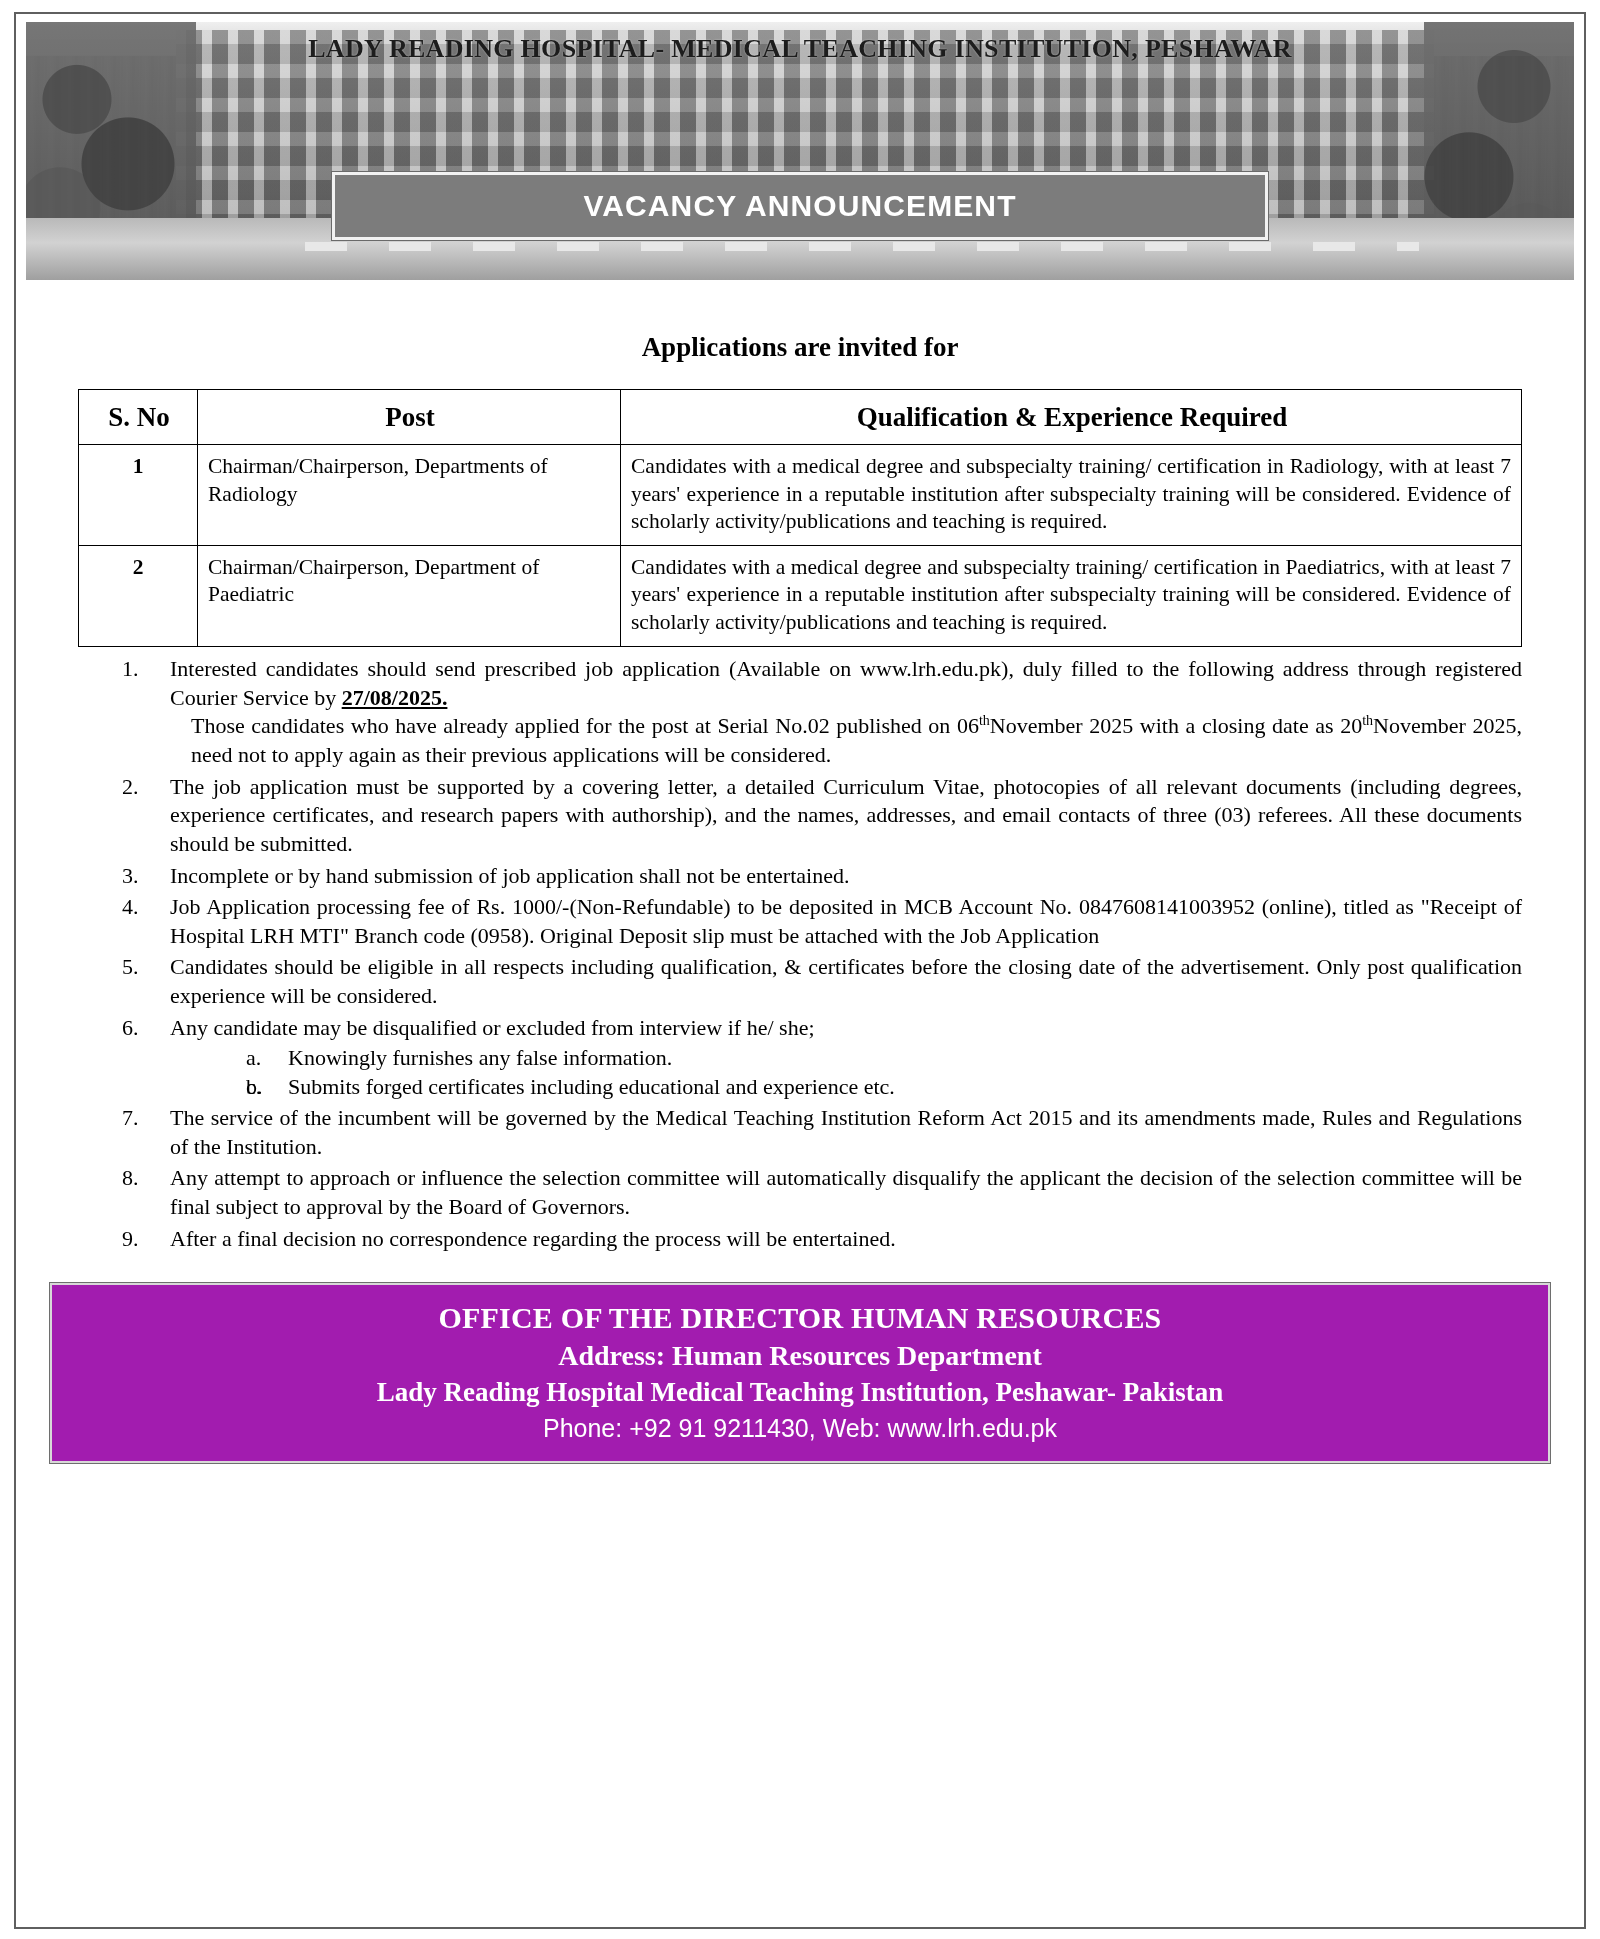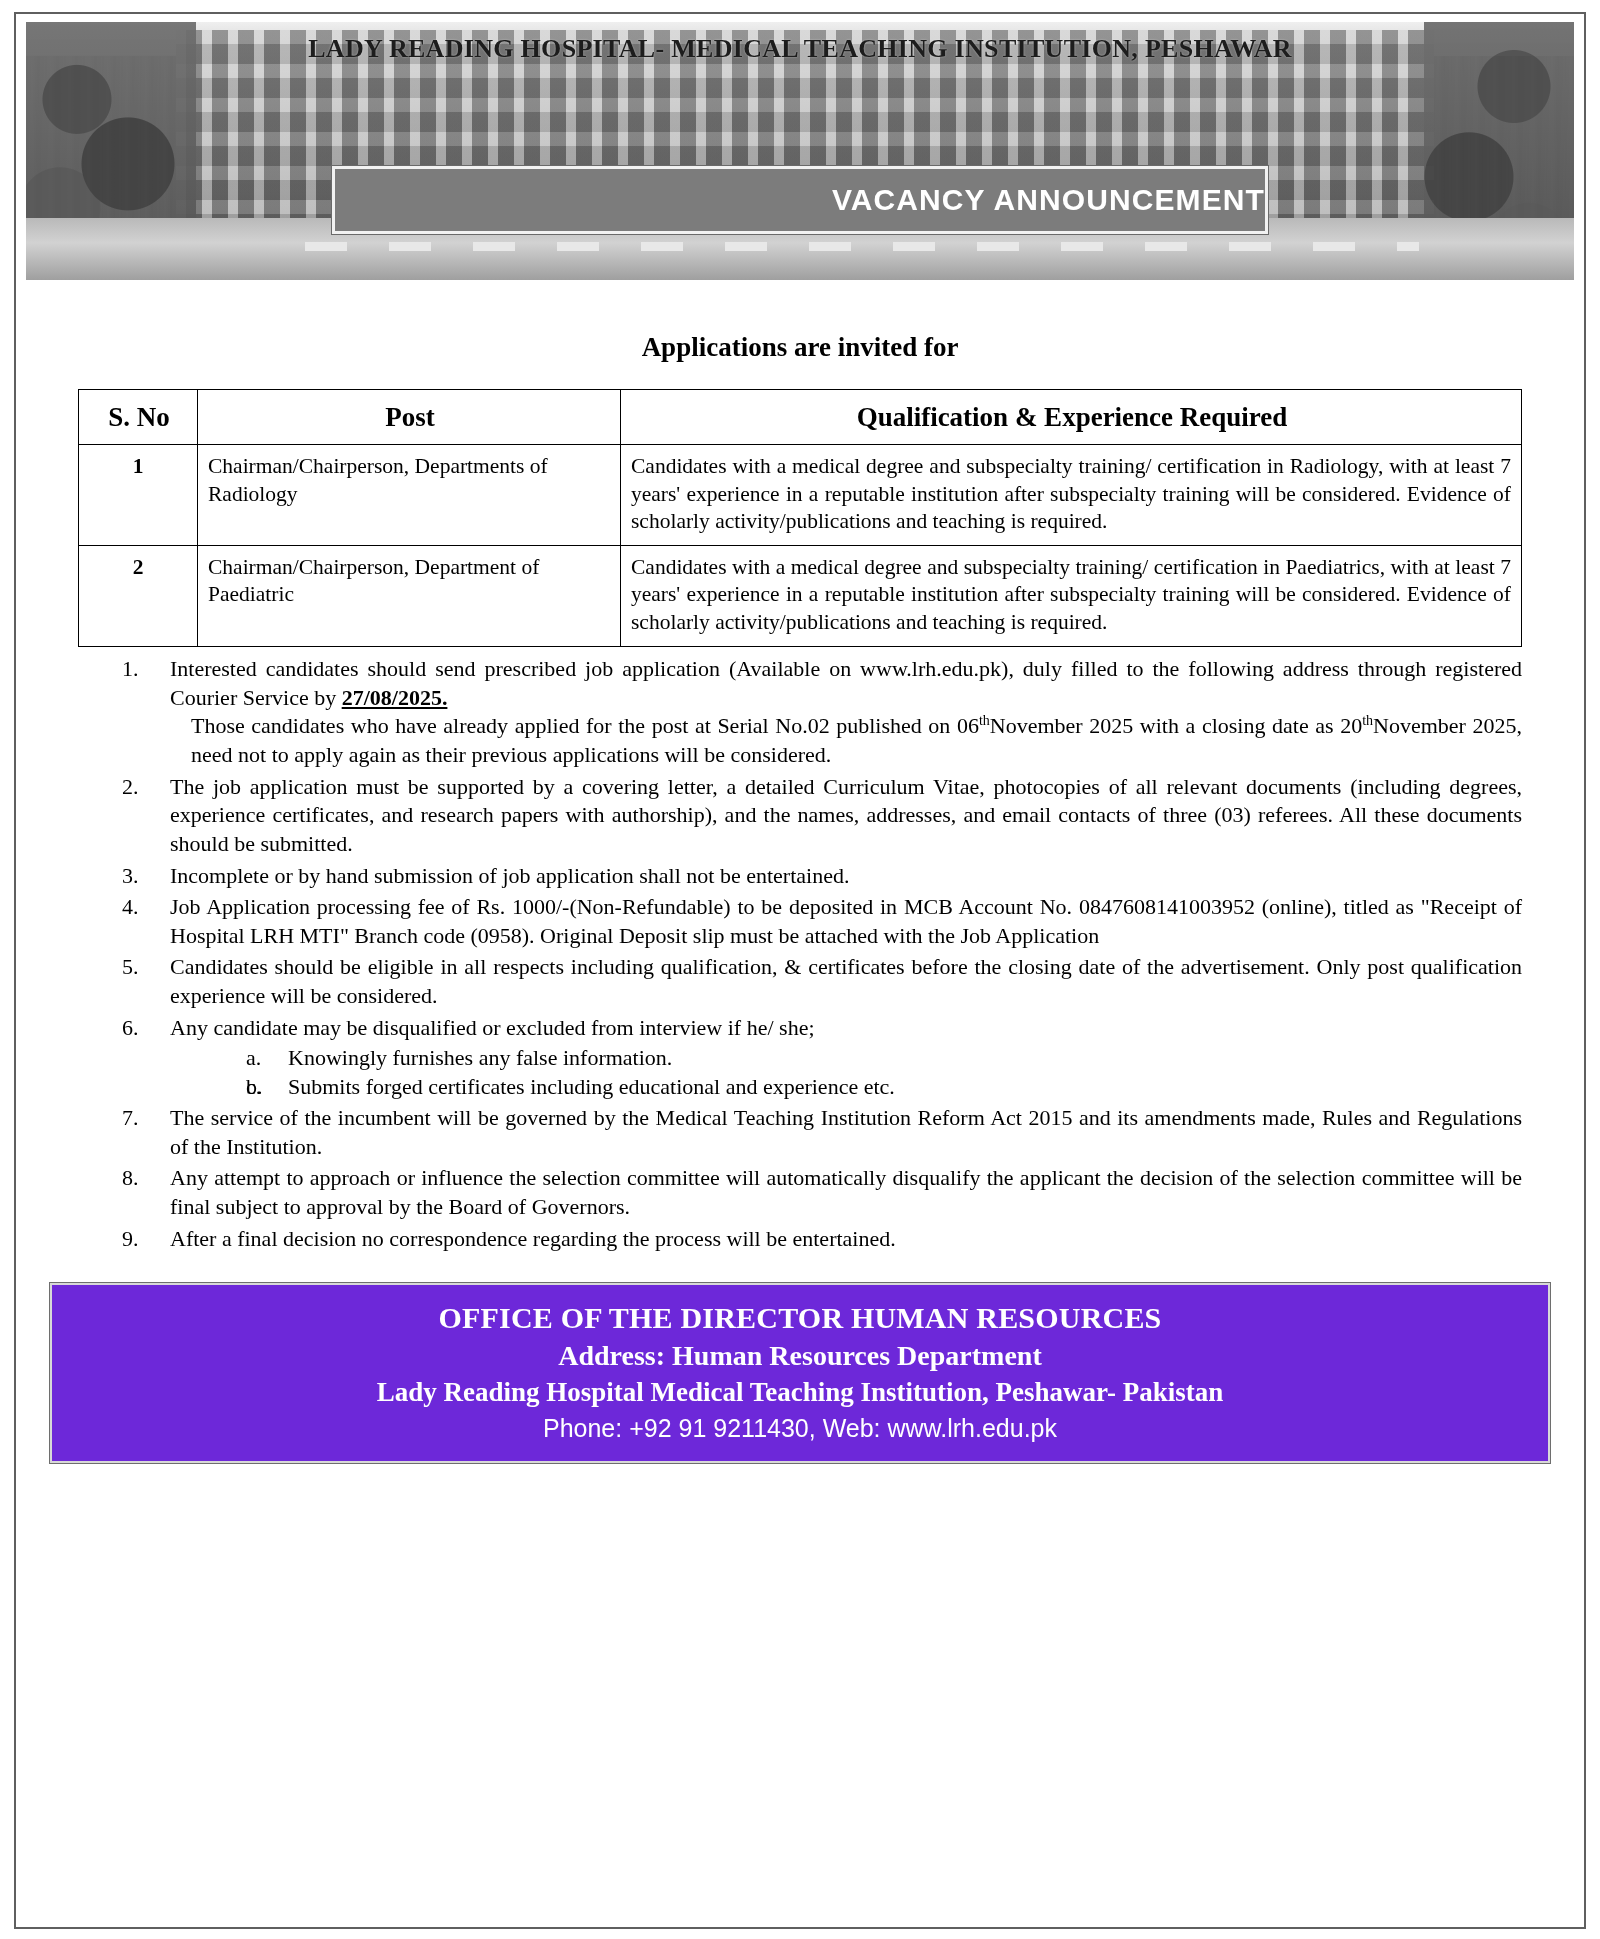--- a/index.html
+++ b/index.html
@@ -99,29 +99,29 @@
     font-weight: bold;
     font-size: 26px;
     letter-spacing: .3px;
     color: #1d1d1d;
     text-shadow: 0 0 2px rgba(255,255,255,.45);
   }
   .vacancy-box {
     position: absolute;
     left: 50%;
     transform: translateX(-50%);
-    top: 144px;
+    top: 150px;
     width: 930px;
     height: 62px;
     background: #7c7c7c;
     border: 3px solid #f2f2f2;
     box-shadow: 0 0 0 1px #6a6a6a;
     display: flex;
     align-items: center;
-    justify-content: flex-end;
+    justify-content: center;
   }
   .vacancy-box span {
     font-family: "Liberation Sans", sans-serif;
     font-weight: bold;
     font-size: 30px;
     color: #ffffff;
     letter-spacing: 1.1px;
   }
 
   
@@ -208,21 +208,21 @@
   ol.sublist > li .subnum {
     position: absolute;
     left: 76px;
     top: 0;
     width: 34px;
   }
 
   
   .footer {
     margin: 30px 34px 0 34px;
-    background: #6d28d9;
+    background: #a21caf;
     border: 2px solid #d8d8d8;
     box-shadow: 0 0 0 1px #6e6e6e;
     padding: 16px 10px 18px 10px;
     text-align: center;
     color: #ffffff;
   }
   .footer .f1 {
     font-family: "Liberation Serif", serif;
     font-weight: bold;
     font-size: 30px;

